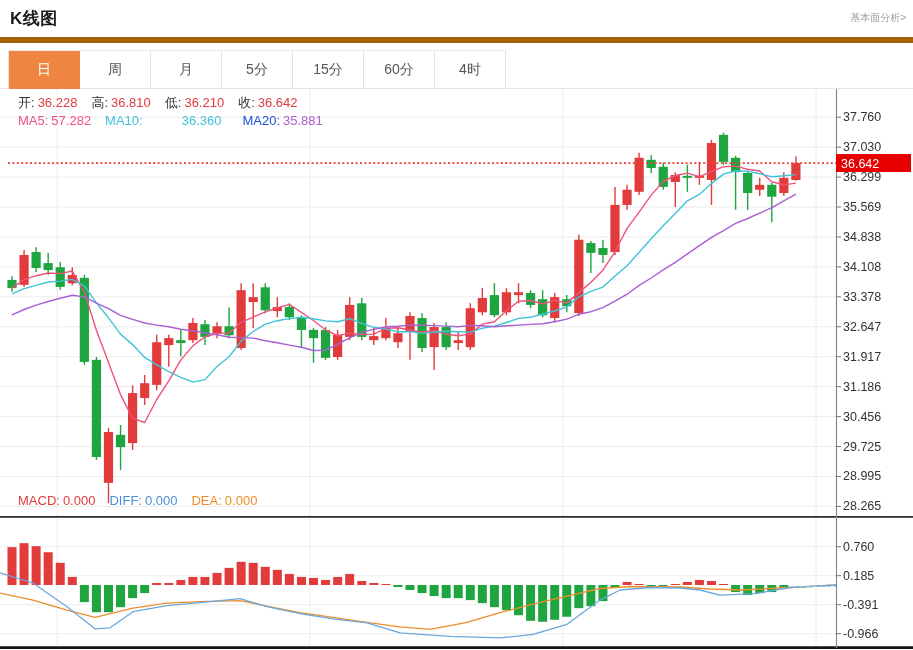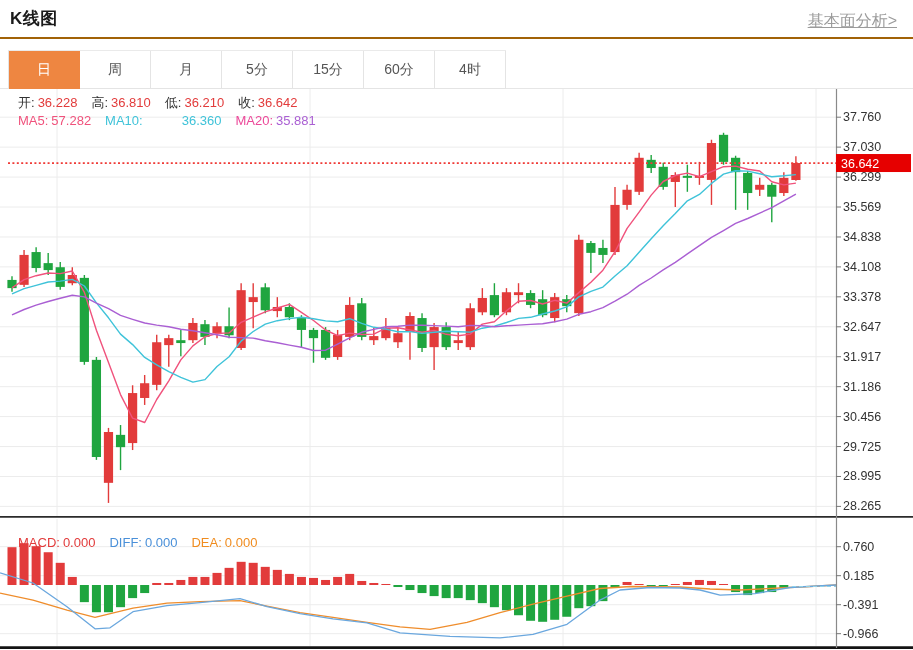--- a/index.html
+++ b/index.html
@@ -2,33 +2,33 @@
 <html><head>
 <meta charset="utf-8">
 <style>
   html,body{margin:0;padding:0;}
   body{
     width:913px;height:650px;position:relative;background:#fff;overflow:hidden;
     font-family:"Liberation Sans","DejaVu Sans",sans-serif;
     -webkit-font-smoothing:antialiased;
   }
   #chart-svg{position:absolute;left:0;top:0;width:913px;height:650px;}
-  .hdr{position:absolute;left:0;top:0;width:913px;height:37px;background:#fff;border-bottom:2px solid #a16207;z-index:3;}
+  .hdr{position:absolute;left:0;top:0;width:913px;height:37px;background:#fff;border-bottom:6px solid #a16207;z-index:3;}
   .hdr-title{position:absolute;left:10px;top:7px;font-size:17px;font-weight:bold;color:#1a1a1a;letter-spacing:.5px;}
-  .hdr-link{position:absolute;right:16px;top:11px;font-size:16px;color:#9b9b9b;cursor:pointer;text-decoration:underline;}
+  .hdr-link{position:absolute;right:7px;top:11px;font-size:10px;color:#9b9b9b;cursor:pointer;}
   .tabs{position:absolute;left:8px;top:50px;display:flex;z-index:3;border-left:1px solid #e4e4e4;border-top:1px solid #eaeaea;background:#fff;}
   .tab{width:70px;height:37px;line-height:37px;text-align:center;font-size:14px;color:#555;background:#fff;border-right:1px solid #e4e4e4;border-bottom:1px solid #e4e4e4;cursor:pointer;}
   .tab.active{background:#ee8641;color:#fff;border-color:#ee8641;}
   .tabline{position:absolute;left:0;top:88px;width:913px;height:0;border-top:1px solid #e6e6e6;z-index:2;}
   .row{position:absolute;left:18px;z-index:4;font-size:13px;white-space:nowrap;}
   .row span{margin-right:3px;}
   .row .gap{margin-right:14px;}
   #ohlc-row{top:94px;}
   #ma-row{top:113px;}
-  #macd-row{top:535px;}
+  #macd-row{top:493px;}
 </style>
 </head>
 <body>
 
 <svg id="chart-svg" xmlns="http://www.w3.org/2000/svg" viewBox="0 0 913 650">
     <line x1="0" y1="88.5" x2="913" y2="88.5" stroke="#e6e6e6" stroke-width="1"></line>
     <line x1="0" y1="117.2" x2="836" y2="117.2" stroke="#ececec" stroke-width="1"></line>
     <line x1="0" y1="147.12269615587138" x2="836" y2="147.12269615587138" stroke="#ececec" stroke-width="1"></line>
     <line x1="0" y1="177.08638230647705" x2="836" y2="177.08638230647705" stroke="#ececec" stroke-width="1"></line>
     <line x1="0" y1="207.00907846234844" x2="836" y2="207.00907846234844" stroke="#ececec" stroke-width="1"></line>
@@ -311,14 +311,14 @@
     <div class="tab">周</div>
     <div class="tab">月</div>
     <div class="tab">5分</div>
     <div class="tab">15分</div>
     <div class="tab">60分</div>
     <div class="tab">4时</div>
   </div>
 <div class="tabline"></div>
 
 <div class="row" id="ohlc-row"><span style="color: rgb(51, 51, 51);">开:</span><span class="gap" style="color: rgb(226, 59, 59);">36.228</span><span style="color: rgb(51, 51, 51);">高:</span><span class="gap" style="color: rgb(226, 59, 59);">36.810</span><span style="color: rgb(51, 51, 51);">低:</span><span class="gap" style="color: rgb(226, 59, 59);">36.210</span><span style="color: rgb(51, 51, 51);">收:</span><span class="gap" style="color: rgb(226, 59, 59);">36.642</span></div>
-<div class="row" id="ma-row"><span style="color: rgb(240, 82, 124);">MA5:</span><span class="gap" style="color: rgb(240, 82, 124);">57.282</span><span style="color: rgb(63, 195, 217);">MA10:</span><span class="gap" style="color: rgb(63, 195, 217); margin-left: 36px;">36.360</span><span style="color: #ec4899;">MA20:</span><span class="gap" style="color: rgb(170, 95, 211); text-align: center;">35.881</span></div>
+<div class="row" id="ma-row"><span style="color: rgb(240, 82, 124);">MA5:</span><span class="gap" style="color: rgb(240, 82, 124);">57.282</span><span style="color: rgb(63, 195, 217);">MA10:</span><span class="gap" style="color: rgb(63, 195, 217); margin-left: 36px;">36.360</span><span style="color: #1d4ed8; margin-left: 7px;">MA20:</span><span class="gap" style="color: rgb(170, 95, 211); text-align: center;">35.881</span></div>
 <div class="row" id="macd-row"><span style="color: rgb(226, 59, 59);">MACD:</span><span class="gap" style="color: rgb(226, 59, 59);">0.000</span><span style="color: rgb(74, 144, 217);">DIFF:</span><span class="gap" style="color: rgb(74, 144, 217);">0.000</span><span style="color: rgb(240, 140, 31);">DEA:</span><span class="gap" style="color: rgb(240, 140, 31);">0.000</span></div>
 
 </body></html>

